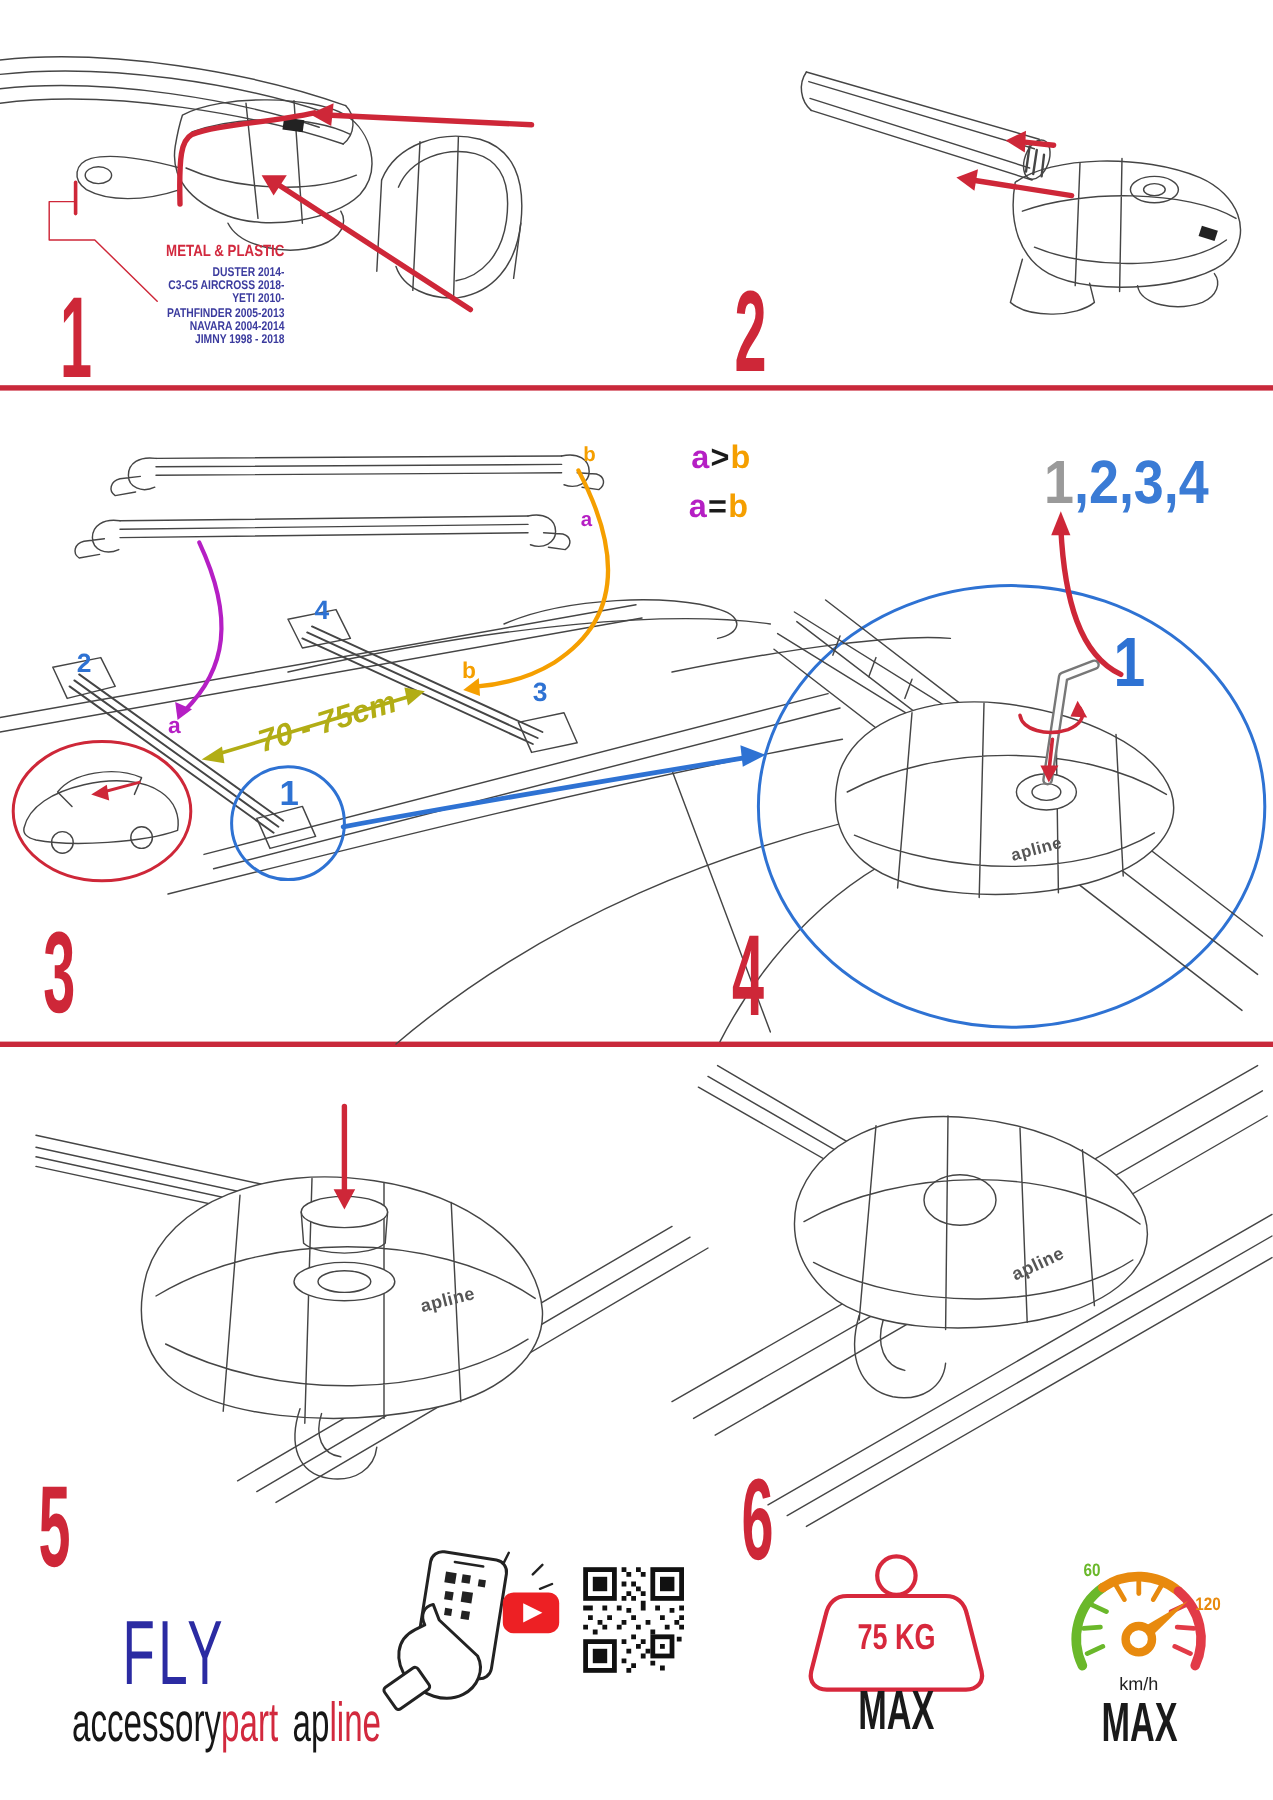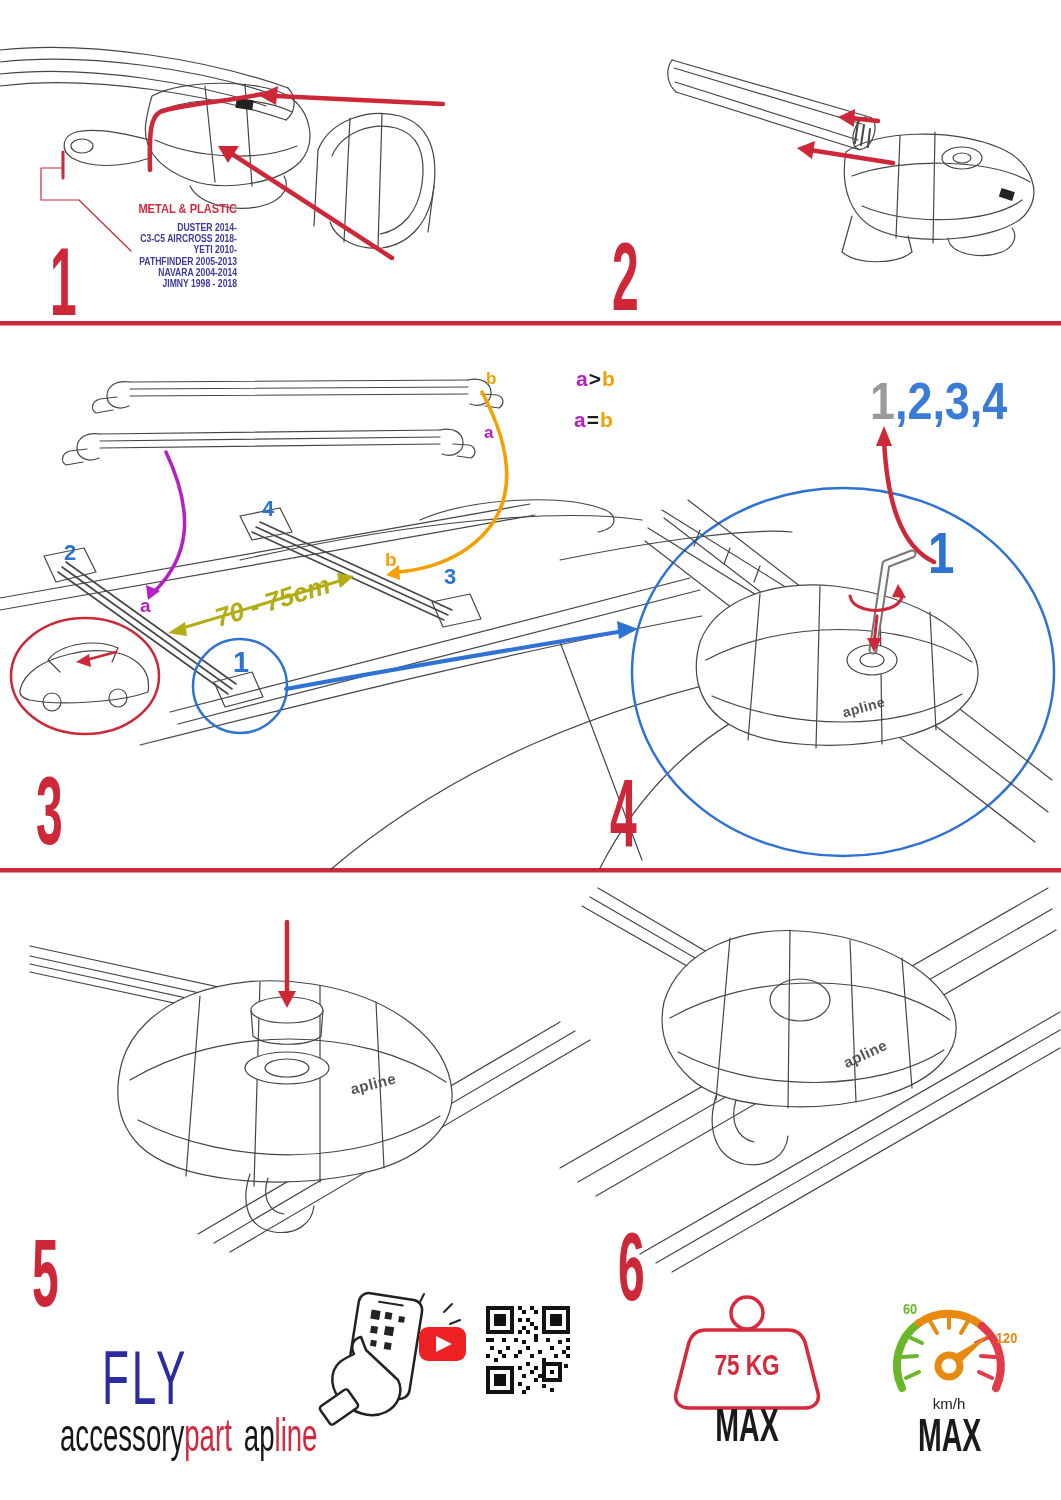--- a/index.html
+++ b/index.html
@@ -8,21 +8,21 @@
   .abs{position:absolute;line-height:1;white-space:nowrap}
   svg{position:absolute;left:0;top:0}
   .stepnum{font-weight:700;font-size:96px;color:#ce2738;transform:scaleX(.5);
            transform-origin:left top;line-height:.82}
   .material{font-weight:700;font-size:13.5px;color:#d2293e;text-align:right;
             transform:scaleX(.82);transform-origin:right top}
   .models{font-weight:700;font-size:10.5px;color:#3b3b9e;text-align:right;
           transform:scaleX(.82);transform-origin:right top}
   .models div{line-height:11.2px}
   .blue-label{font-weight:700;color:#2e72d3}
-  .formula{font-weight:700;font-size:21px;letter-spacing:1px}
+  .formula{font-weight:700;font-size:27px;letter-spacing:1px}
   .formula .fa{color:#b51fc4}.formula .fop{color:#1a1a1a}.formula .fb{color:#f59f00}
   .measure{font-weight:700;font-style:italic;font-size:26px;color:#b2ad15;
            transform:rotate(-17deg);transform-origin:center}
   .seq{font-weight:700;font-size:51px;transform:scaleX(.88);transform-origin:left top}
   .seq .g1{color:#9a9a9a}.seq .g2{color:#3a7bd5}
   .callout1{font-weight:700;font-size:58px;color:#2e72d3;transform:scaleX(.82);transform-origin:left top}
   .apmark{font-weight:700;font-size:14px;color:#555;letter-spacing:.5px}
   .fly{font-size:76px;color:#2b2ba2;letter-spacing:5px;transform:scaleX(.58);
        transform-origin:left top;font-weight:400}
   .brandline{font-size:46px;font-weight:400;color:#161616;transform:scaleX(.60);

